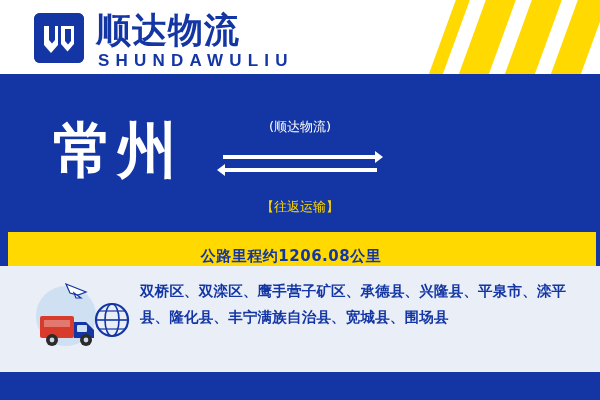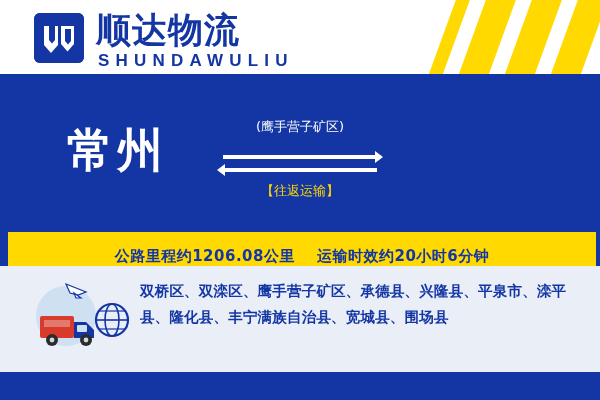--- a/index.html
+++ b/index.html
@@ -99,21 +99,21 @@
     top: 118px;
     width: 600px;
     height: 100px;
   }
   .city {
     position: absolute;
     top: 0;
     width: 190px;
     text-align: center;
     font-family: "DejaVu Sans", sans-serif;
-    font-size: 46px;
+    font-size: 60px;
     font-weight: bold;
     color: #ffffff;
     letter-spacing: 4px;
     line-height: 64px;
   }
   .city-from { left: 22px; }
   .city-to { right: 22px; }
 
   .mid {
     position: absolute;
@@ -133,21 +133,21 @@
     position: relative;
     width: 170px;
     height: 36px;
     margin: 4px auto 0 auto;
   }
   .mid-bot {
     font-family: "DejaVu Sans", sans-serif;
     font-size: 13px;
     color: #ffd900;
     line-height: 22px;
-    margin-top: 2px;
+    margin-top: 18px;
   }
 
   
   .infobar {
     position: absolute;
     left: 8px;
     top: 232px;
     width: 588px;
     height: 34px;
     background: #ffd900;
@@ -224,37 +224,36 @@
       <div class="stripe s3"></div>
       <div class="stripe s4"></div>
     </div>
   </div>
 
   <div class="body-area"></div>
 
   <div class="route">
     <div class="city city-from">常州</div>
     <div class="mid">
-      <div class="mid-top">(鹰手营子矿区)</div>
+      <div class="mid-top">(顺达物流)</div>
       <div class="arrows">
         <svg width="170" height="36" viewBox="0 0 170 36" aria-hidden="true">
           <polygon points="2,14 168,14 150,7 168,14 150,21" fill="none"></polygon>
           <path d="M10 8 L168 8 L150 2 Z" fill="#ffffff" opacity="0"></path>
           <polygon points="8,13 160,13 160,9 168,15 160,21 160,17 8,17" fill="#ffffff"></polygon>
           <polygon points="162,26 10,26 10,22 2,28 10,34 10,30 162,30" fill="#ffffff"></polygon>
         </svg>
       </div>
       <div class="mid-bot">【往返运输】</div>
     </div>
   </div>
 
   <div class="infobar">
     <span class="infobar-text">公路里程约1206.08公里</span>
     <span class="infobar-gap"></span>
-    <span class="infobar-text">运输时效约20小时6分钟</span>
   </div>
 
   <div class="footer">
     <div class="illus">
       <svg width="108" height="86" viewBox="0 0 108 86" aria-hidden="true">
         <circle cx="40" cy="40" r="30" fill="#cfe0f2"></circle>
 
         <path d="M40 8 L60 16 L52 19 L44 17 Z" fill="#ffffff" stroke="#1436a4" stroke-width="1.2"></path>
         <path d="M48 17 L55 22 L50 22 Z" fill="#ffffff" stroke="#1436a4" stroke-width="1.2"></path>
 

